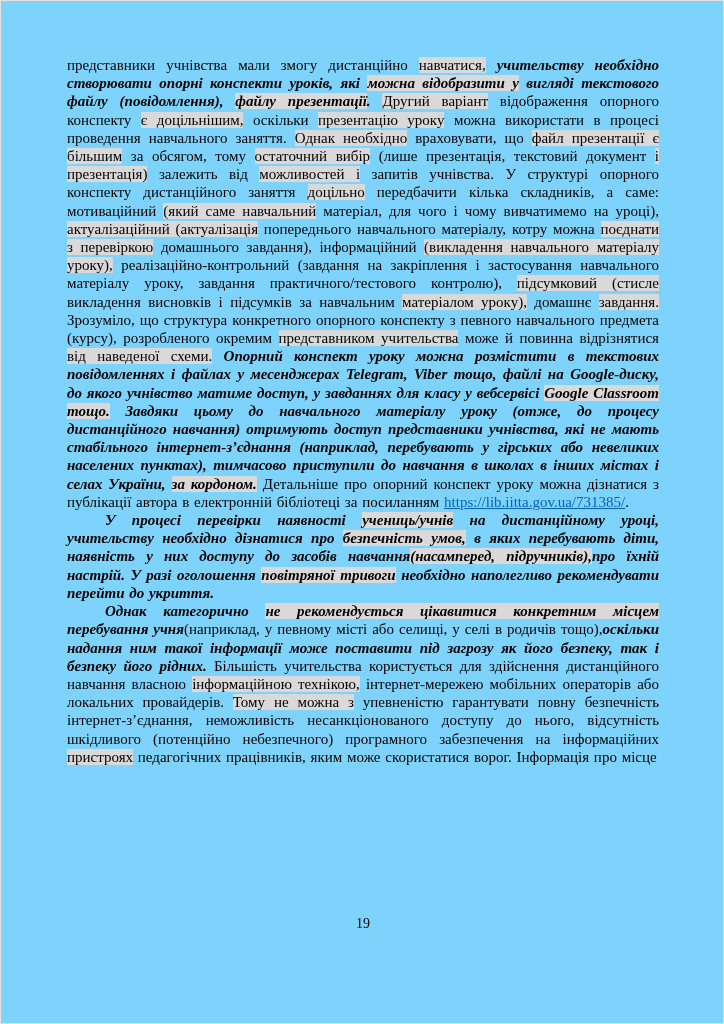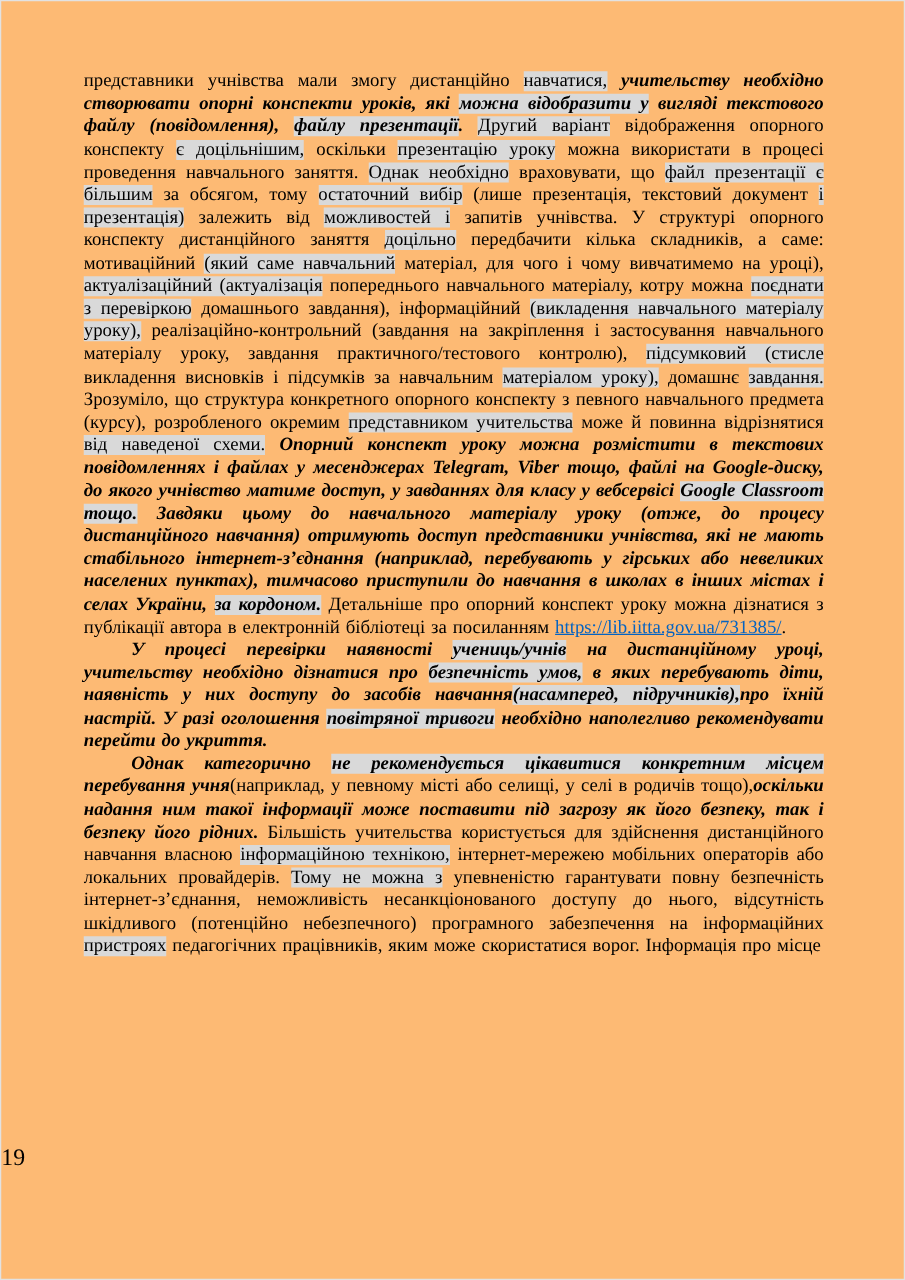--- a/index.html
+++ b/index.html
@@ -7,21 +7,21 @@
   body {
     width: 724px;
     height: 1024px;
     font-family: "Liberation Serif", "DejaVu Serif", serif;
     color: #000;
   }
   .page {
     position: relative;
     width: 724px;
     height: 1024px;
-    background: #fdba74;
+    background: #7dd3fc;
     border: 1px solid #e2e2e2;
     padding: 55px 64px 0 66px;
     overflow: hidden;
   }
   .content { width: 100%; }
   .para {
     font-size: 15px;
     line-height: 18.2px;
     text-align: justify;
     color: #000;
@@ -33,22 +33,22 @@
   .doc-link {
     color: #0563c1;
     text-decoration: underline;
     cursor: pointer;
   }
   .page-number {
     position: absolute;
     top: 915px;
     left: 0;
     width: 724px;
-    text-align: left;
-    font-size: 19px;
+    text-align: center;
+    font-size: 14px;
     color: #000;
   }
 </style>
 </head>
 <body>
 
 <div class="page">
   <div class="content" id="content">
       <p class="para"><span>представники учнівства мали змогу дистанційно </span><span class="hl">навчатися,</span><span> </span><span class="bi">учительству необхідно створювати опорні конспекти уроків, які </span><span class="bi hl">можна відобразити у</span><span class="bi"> вигляді текстового файлу (повідомлення), </span><span class="bi hl">файлу презентації</span><span class="bi">. </span><span class="hl">Другий варіант</span><span> відображення опорного конспекту </span><span class="hl">є доцільнішим,</span><span> оскільки </span><span class="hl">презентацію уроку</span><span> можна використати в процесі проведення навчального заняття. </span><span class="hl">Однак необхідно</span><span> враховувати, що </span><span class="hl">файл презентації є більшим</span><span> за обсягом, тому </span><span class="hl">остаточний вибір</span><span> (лише презентація, текстовий документ </span><span class="hl">і презентація)</span><span> залежить від </span><span class="hl">можливостей і</span><span> запитів учнівства. У структурі опорного конспекту дистанційного заняття </span><span class="hl">доцільно</span><span> передбачити кілька складників, а саме: мотиваційний </span><span class="hl">(який саме навчальний</span><span> матеріал, для чого і чому вивчатимемо на уроці), </span><span class="hl">актуалізаційний (актуалізація</span><span> попереднього навчального матеріалу, котру можна </span><span class="hl">поєднати з перевіркою</span><span> домашнього завдання), інформаційний </span><span class="hl">(викладення навчального матеріалу уроку),</span><span> реалізаційно-контрольний (завдання на закріплення і застосування навчального матеріалу уроку, завдання практичного/тестового контролю), </span><span class="hl">підсумковий (стисле</span><span> викладення висновків і підсумків за навчальним </span><span class="hl">матеріалом уроку),</span><span> домашнє </span><span class="hl">завдання.</span><span> Зрозуміло, що структура конкретного опорного конспекту з певного навчального предмета (курсу), розробленого окремим </span><span class="hl">представником учительства</span><span> може й повинна відрізнятися </span><span class="hl">від наведеної схеми.</span><span> </span><span class="bi">Опорний конспект уроку можна розмістити в текстових повідомленнях і файлах у месенджерах Telegram, Viber тощо, файлі на Google-диску, до якого учнівство матиме доступ, у завданнях для класу у вебсервісі </span><span class="bi hl">Google Classroom тощо.</span><span class="bi"> Завдяки цьому до навчального матеріалу уроку (отже, до процесу дистанційного навчання) отримують доступ представники учнівства, які не мають стабільного інтернет-з’єднання (наприклад, перебувають у гірських або невеликих населених пунктах), тимчасово приступили до навчання в школах в інших містах і селах України, </span><span class="bi hl">за кордоном.</span><span> Детальніше про опорний конспект уроку можна дізнатися з публікації автора в електронній бібліотеці за посиланням </span><a href="#" class="doc-link">https://lib.iitta.gov.ua/731385/</a><span>.</span></p>
       <p class="para indent"><span class="bi">У процесі перевірки наявності </span><span class="bi hl">учениць/учнів</span><span class="bi"> на дистанційному уроці, учительству необхідно дізнатися про </span><span class="bi hl">безпечність умов,</span><span class="bi"> в яких перебувають діти, наявність у них доступу до засобів навчання</span><span class="bi hl">(насамперед, підручників),</span><span class="bi">про їхній настрій. У разі оголошення </span><span class="bi hl">повітряної тривоги</span><span class="bi"> необхідно наполегливо рекомендувати перейти до укриття.</span></p>

